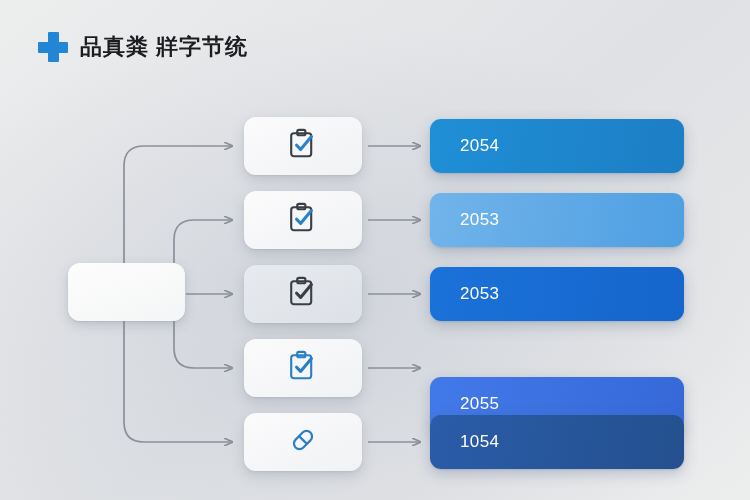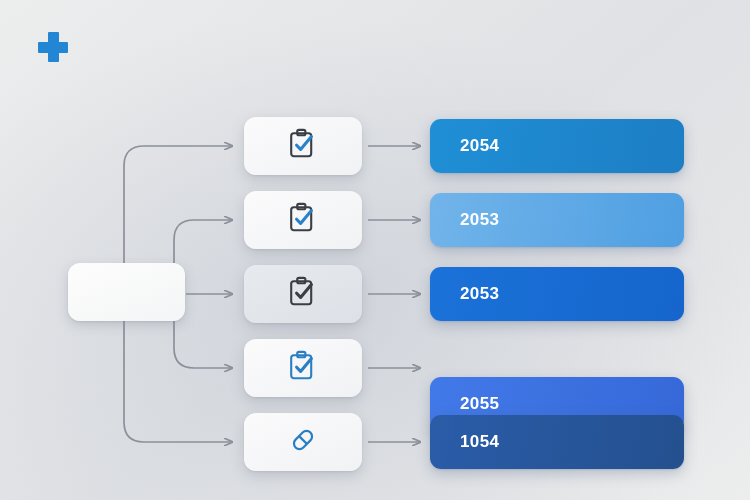--- a/index.html
+++ b/index.html
@@ -101,35 +101,36 @@
     width: 254px;
     height: 54px;
     border-radius: 11px;
     display: flex;
     align-items: center;
     box-shadow: 0 5px 14px rgba(90,110,140,0.32), 0 1px 2px rgba(90,110,140,0.20);
   }
   .value-bar .value-text {
     color: #ffffff;
     font-size: 17px;
-    font-weight: bold;
+    font-weight: normal;
     margin-left: 30px;
     letter-spacing: 0.4px;
   }
 </style>
 </head>
 <body>
 
 <div id="canvas">
 
   <div class="header">
     <div class="logo-cross">
       <div class="bar-h"></div>
       <div class="bar-v"></div>
     </div>
+    <div class="title">品真粪 牂字节统</div>
   </div>
 
   <svg id="links" viewBox="0 0 750 500" xmlns="http://www.w3.org/2000/svg">
     <defs>
       <marker id="arrowhead" markerWidth="9" markerHeight="8" refX="8" refY="4" orient="auto" markerUnits="userSpaceOnUse">
         <path d="M0,0 L9,4 L0,8" fill="none" stroke="#8b909a" stroke-width="1.6" stroke-linecap="round" stroke-linejoin="round"></path>
       </marker>
     </defs>
 
     <path d="M124,263 L124,166 Q124,146 144,146 L232,146" fill="none" stroke="#8b909a" stroke-width="1.7" marker-end="url(#arrowhead)"></path>

